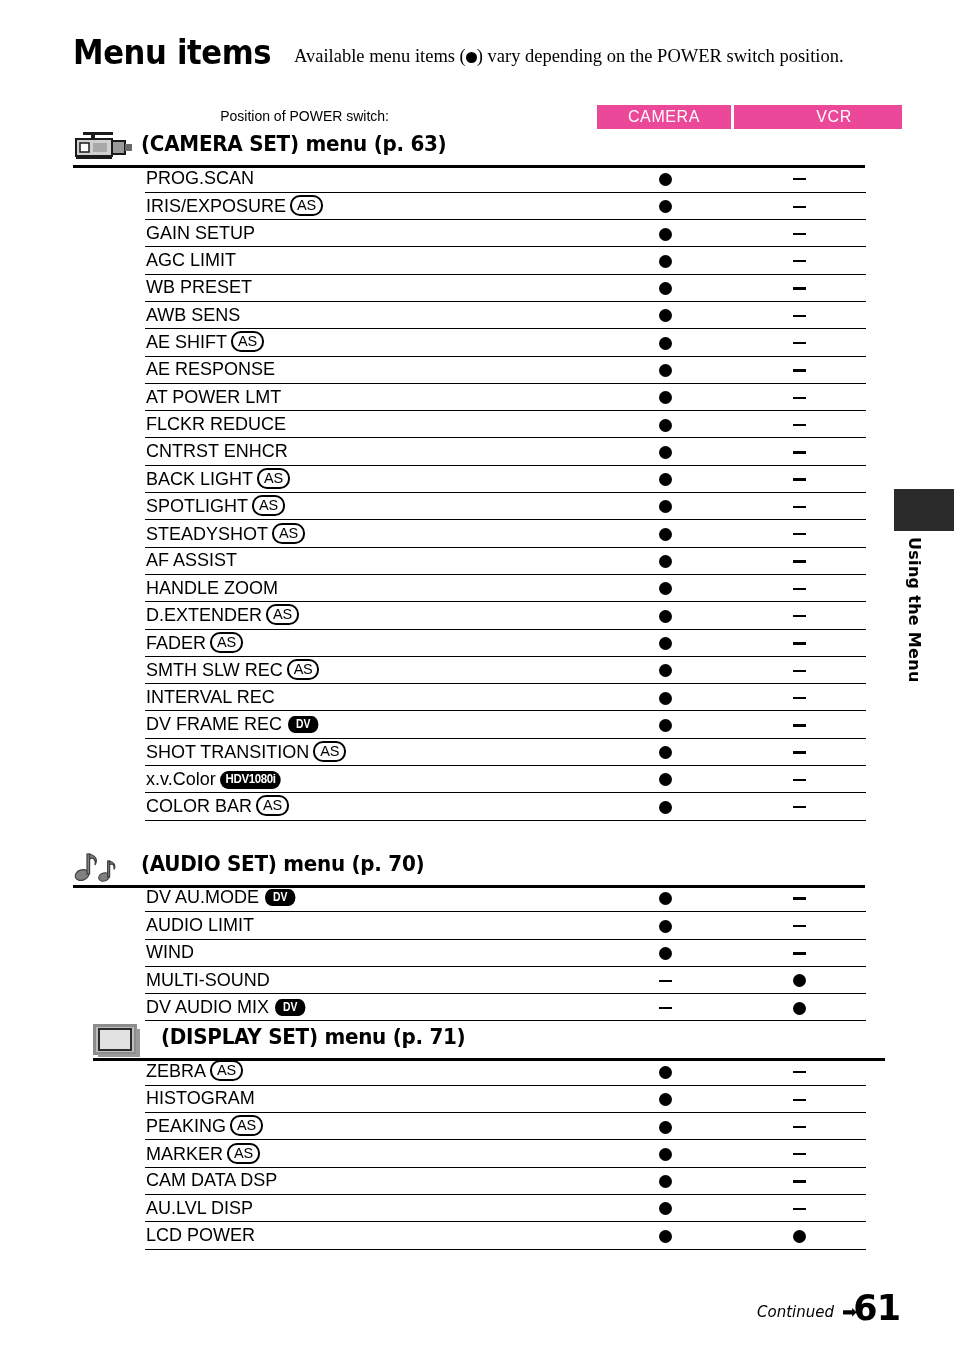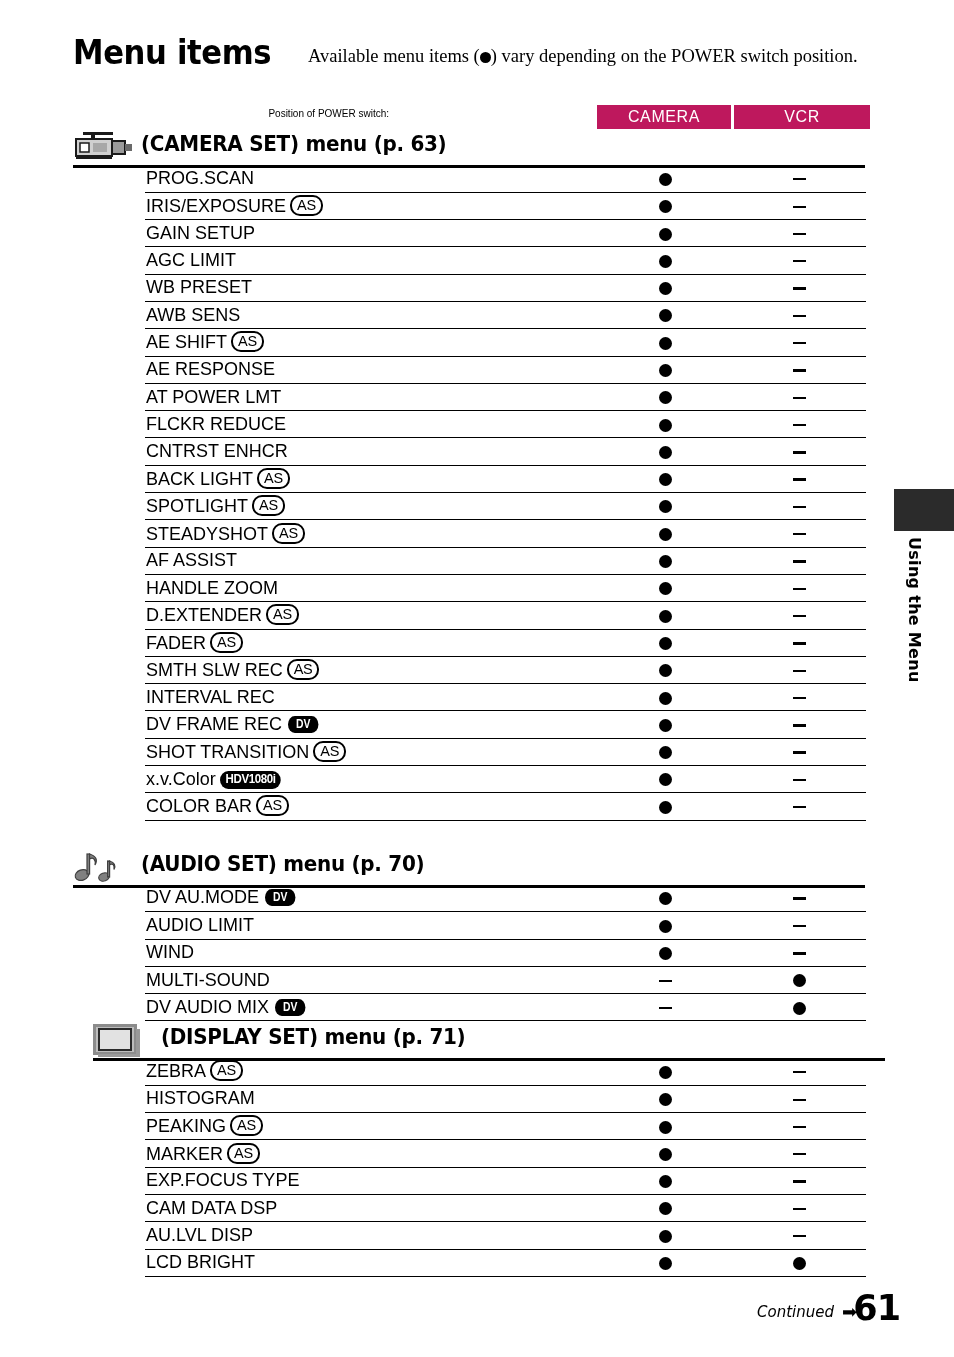--- a/index.html
+++ b/index.html
@@ -24,21 +24,21 @@
     font-family: "DejaVu Sans", sans-serif;
     font-weight: bold;
     font-size: 33px;
     letter-spacing: -0.4px;
     line-height: 1;
     transform: scaleX(0.93);
     transform-origin: left top;
   }
   #intro-text {
     position: absolute;
-    left: 308px;
+    left: 294px;
     top: 44px;
     width: 575px;
     font-family: "Liberation Serif", serif;
     font-size: 18.5px;
     line-height: 25px;
   }
   .inline-dot {
     display: inline-block;
     width: 11px;
     height: 11px;
@@ -52,37 +52,37 @@
     position: absolute;
     left: 73px;
     top: 105px;
     width: 792px;
     height: 24px;
   }
   #switch-header-label {
     position: absolute;
     right: 476px;
     top: 3px;
-    font-size: 10px;
+    font-size: 14px;
     white-space: nowrap;
   }
   .col-head {
     position: absolute;
     top: 0;
     height: 24px;
-    background: #be185d;
+    background: #ec4899;
     color: #ffffff;
     font-size: 16px;
     letter-spacing: 0.6px;
     display: flex;
     align-items: center;
     justify-content: center;
   }
   #col-head-camera { left: 524px; width: 134px; }
-  #col-head-vcr    { left: 661px; width: 136px; }
+  #col-head-vcr    { left: 661px; width: 136px; padding-left: 32px; }
 
   
   .section-head {
     position: absolute;
     left: 73px;
     width: 792px;
     height: 34px;
     border-bottom: 3px solid #000;
   }
   .section-head .sec-title {
@@ -500,39 +500,33 @@
           <td class="c-vcr"><span class="dash"></span></td>
         </tr>
         <tr>
           <td class="c-pad"></td>
           <td class="c-label">MARKER<span class="badge-as">AS</span></td>
           <td class="c-cam"><span class="dot"></span></td>
           <td class="c-vcr"><span class="dash"></span></td>
         </tr>
         <tr>
           <td class="c-pad"></td>
-          <td class="c-label">EXP.FOCUS TYPE</td>
-          <td class="c-cam"><span class="dot"></span></td>
-          <td class="c-vcr"><span class="dash"></span></td>
-        </tr>
-        <tr>
-          <td class="c-pad"></td>
           <td class="c-label">CAM DATA DSP</td>
           <td class="c-cam"><span class="dot"></span></td>
           <td class="c-vcr"><span class="dash"></span></td>
         </tr>
         <tr>
           <td class="c-pad"></td>
           <td class="c-label">AU.LVL DISP</td>
           <td class="c-cam"><span class="dot"></span></td>
           <td class="c-vcr"><span class="dash"></span></td>
         </tr>
         <tr>
           <td class="c-pad"></td>
-          <td class="c-label">LCD BRIGHT</td>
+          <td class="c-label">LCD POWER</td>
           <td class="c-cam"><span class="dot"></span></td>
           <td class="c-vcr"><span class="dot"></span></td>
         </tr>
       </tbody>
     </table>
   </div>
 
 <div id="side-tab"></div>
 <div id="side-tab-label">Using the Menu</div>
 

